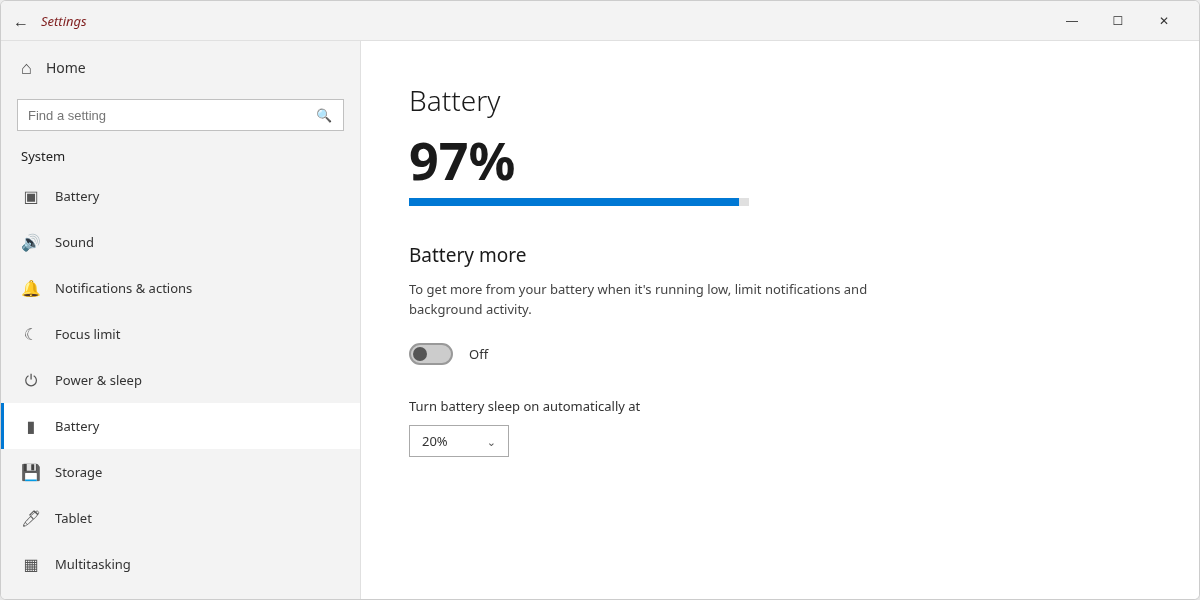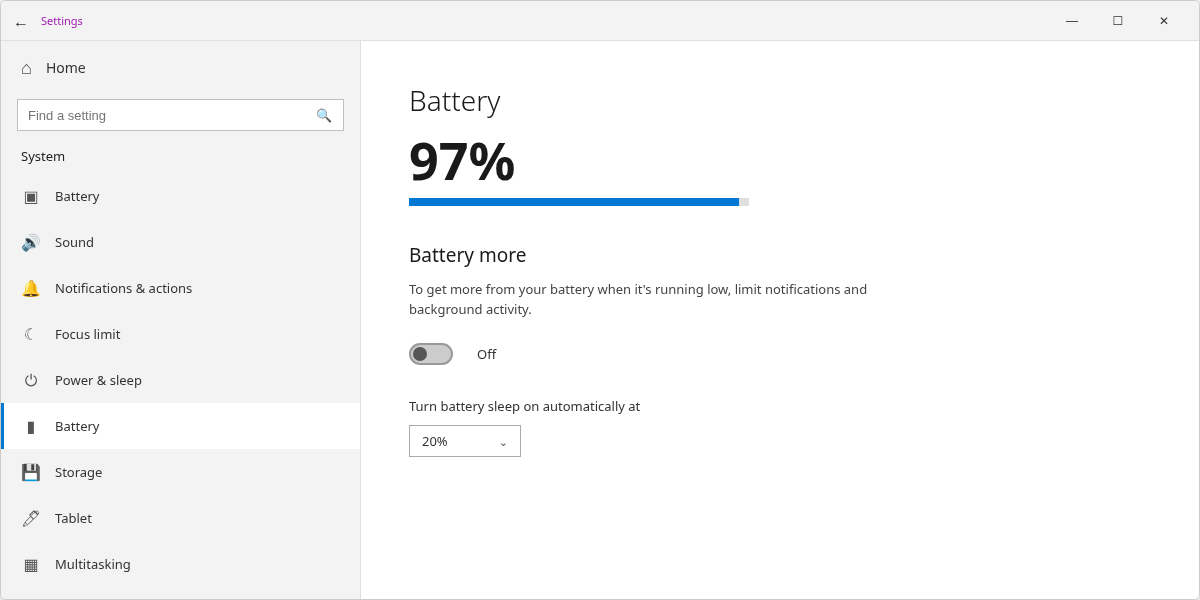--- a/index.html
+++ b/index.html
@@ -33,23 +33,24 @@
       flex-shrink: 0;
     }
     .titlebar-back {
       font-size: 16px;
       cursor: pointer;
       color: #333;
       margin-right: 12px;
       user-select: none;
     }
     .titlebar-title {
-      font-size: 11px;
-      color: #a21caf;
+      font-size: 13px;
+      color: #7f1d1d;
       flex: 1;
+      font-style: italic;
     }
     .titlebar-controls {
       display: flex;
       gap: 0;
     }
     .titlebar-btn {
       width: 46px;
       height: 40px;
       display: flex;
       align-items: center;
@@ -194,21 +195,21 @@
     .section-desc {
       font-size: 13px;
       color: #444;
       max-width: 520px;
       line-height: 1.5;
       margin-bottom: 24px;
     }
     .toggle-row {
       display: flex;
       align-items: center;
-      gap: 24px;
+      gap: 16px;
       margin-bottom: 32px;
     }
     .toggle {
       width: 44px;
       height: 22px;
       background: #ccc;
       border-radius: 11px;
       position: relative;
       cursor: pointer;
       border: 2px solid #999;
@@ -231,21 +232,21 @@
     .auto-section-title {
       font-size: 13px;
       color: #333;
       margin-bottom: 10px;
     }
     .dropdown {
       display: flex;
       align-items: center;
       border: 1px solid #aaa;
       padding: 6px 12px;
-      width: 112px;
+      width: 100px;
       cursor: pointer;
       justify-content: space-between;
       background: #fff;
     }
     .dropdown-value {
       font-size: 13px;
       color: #333;
     }
     .dropdown-arrow {
       font-size: 11px;

